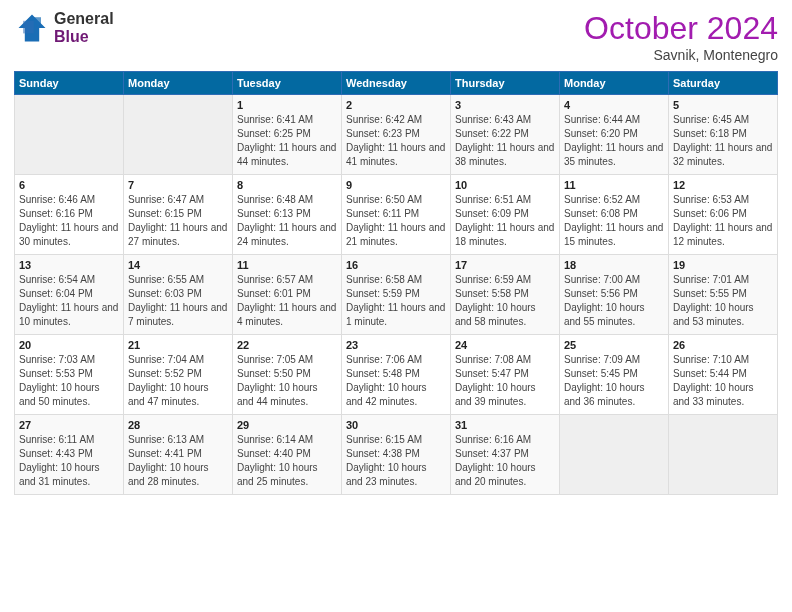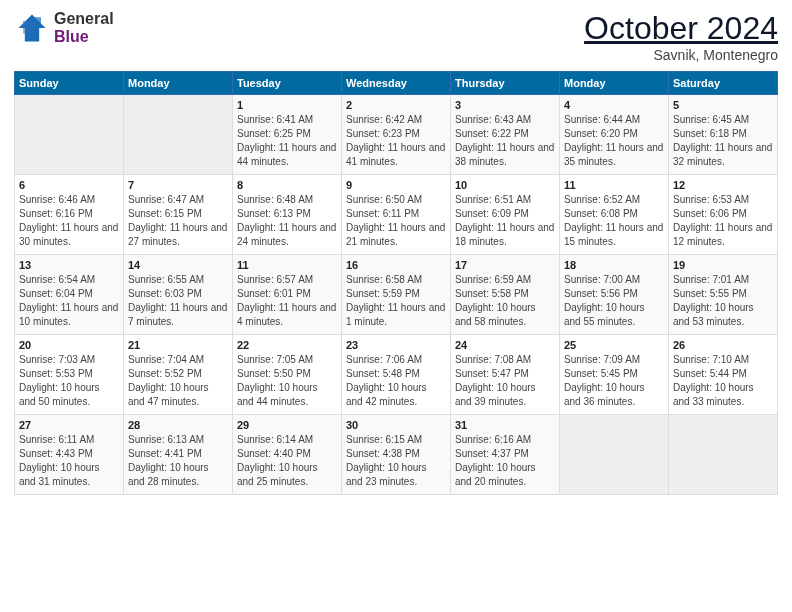--- a/index.html
+++ b/index.html
@@ -39,22 +39,21 @@
     .logo-icon {
       width: 36px;
       height: 36px;
     }
     .title-block {
       text-align: right;
     }
     .month-title {
       font-size: 32px;
       font-weight: normal;
-      color: #0f172a;
-      text-decoration: underline;
+      color: #a21caf;
     }
     .subtitle {
       font-size: 14px;
       color: #444;
     }
     table {
       width: 100%;
       border-collapse: collapse;
       table-layout: fixed;
     }

